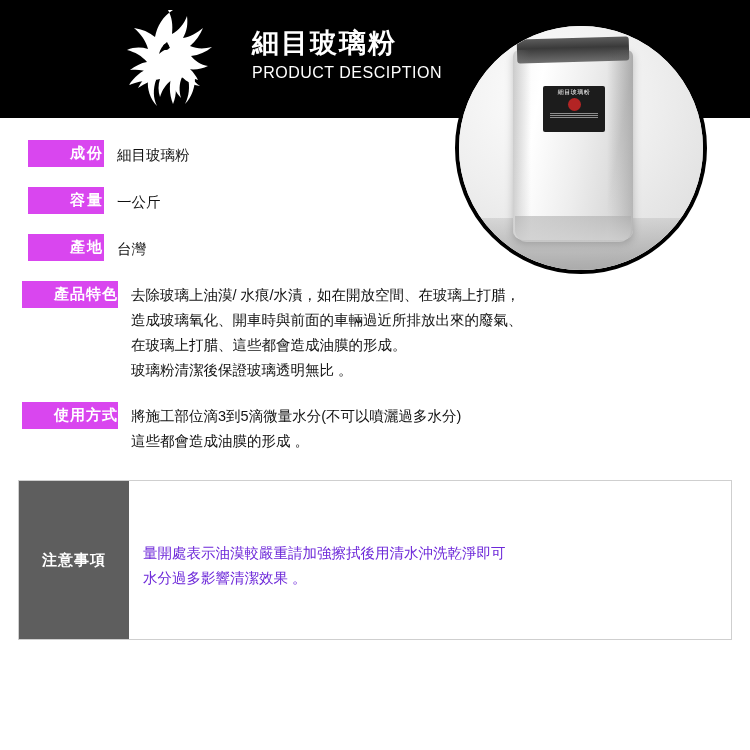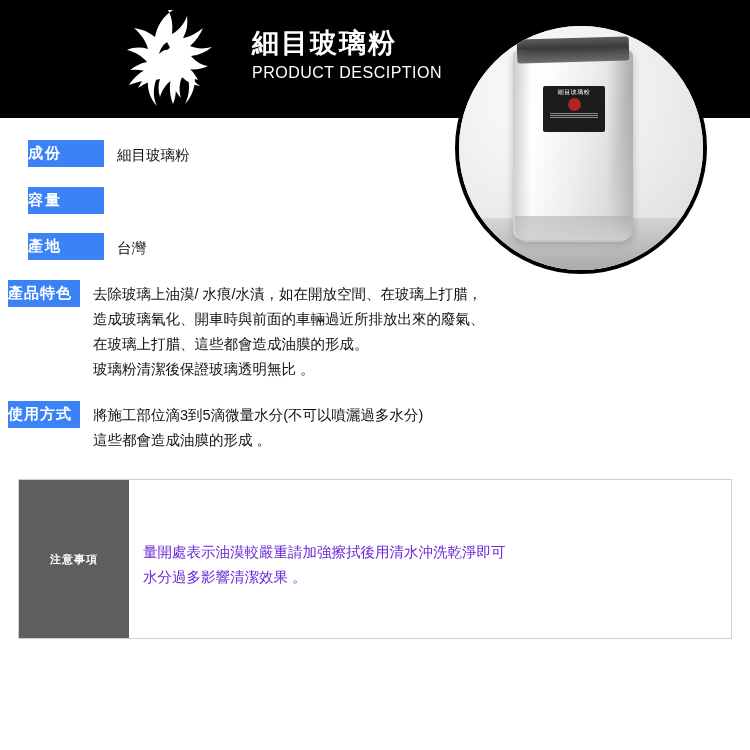--- a/index.html
+++ b/index.html
@@ -161,34 +161,34 @@
     position: relative;
     padding: 22px 0 0 0;
   }
   .row {
     display: flex;
     align-items: flex-start;
     margin-bottom: 19px;
   }
   .tag {
     flex: 0 0 auto;
-    background: #3b82f6;
+    background: #d946ef;
     color: #ffffff;
     font-size: 15px;
     font-weight: bold;
     letter-spacing: 2px;
-    text-align: left;
+    text-align: right;
     padding: 4px 0 5px 0;
     width: 76px;
     margin-left: 28px;
     line-height: 18px;
   }
   .tag.wide {
-    width: 72px;
-    margin-left: 8px;
+    width: 96px;
+    margin-left: 22px;
     letter-spacing: 1px;
   }
   .row-value {
     flex: 1 1 auto;
     padding-left: 13px;
     font-size: 14.5px;
     line-height: 25px;
     color: #111111;
     padding-top: 3px;
   }
@@ -204,21 +204,21 @@
     margin: 26px 18px 0 18px;
     border: 1px solid #cfcfcf;
     height: 160px;
     display: flex;
     box-sizing: border-box;
   }
   .notice-label {
     flex: 0 0 110px;
     background: #5e5e5e;
     color: #ffffff;
-    font-size: 11px;
+    font-size: 15px;
     font-weight: bold;
     letter-spacing: 1px;
     display: flex;
     align-items: center;
     justify-content: center;
     text-align: center;
   }
   .notice-body {
     flex: 1 1 auto;
     padding: 60px 0 0 14px;
@@ -277,20 +277,23 @@
 
   <div class="row">
     <div class="tag">成份</div>
     <div class="row-value">
       <span class="line">細目玻璃粉</span>
     </div>
   </div>
 
   <div class="row">
     <div class="tag">容量</div>
+    <div class="row-value">
+      <span class="line">一公斤</span>
+    </div>
   </div>
 
   <div class="row">
     <div class="tag">產地</div>
     <div class="row-value">
       <span class="line">台灣</span>
     </div>
   </div>
 
   <div class="row row-feature">

